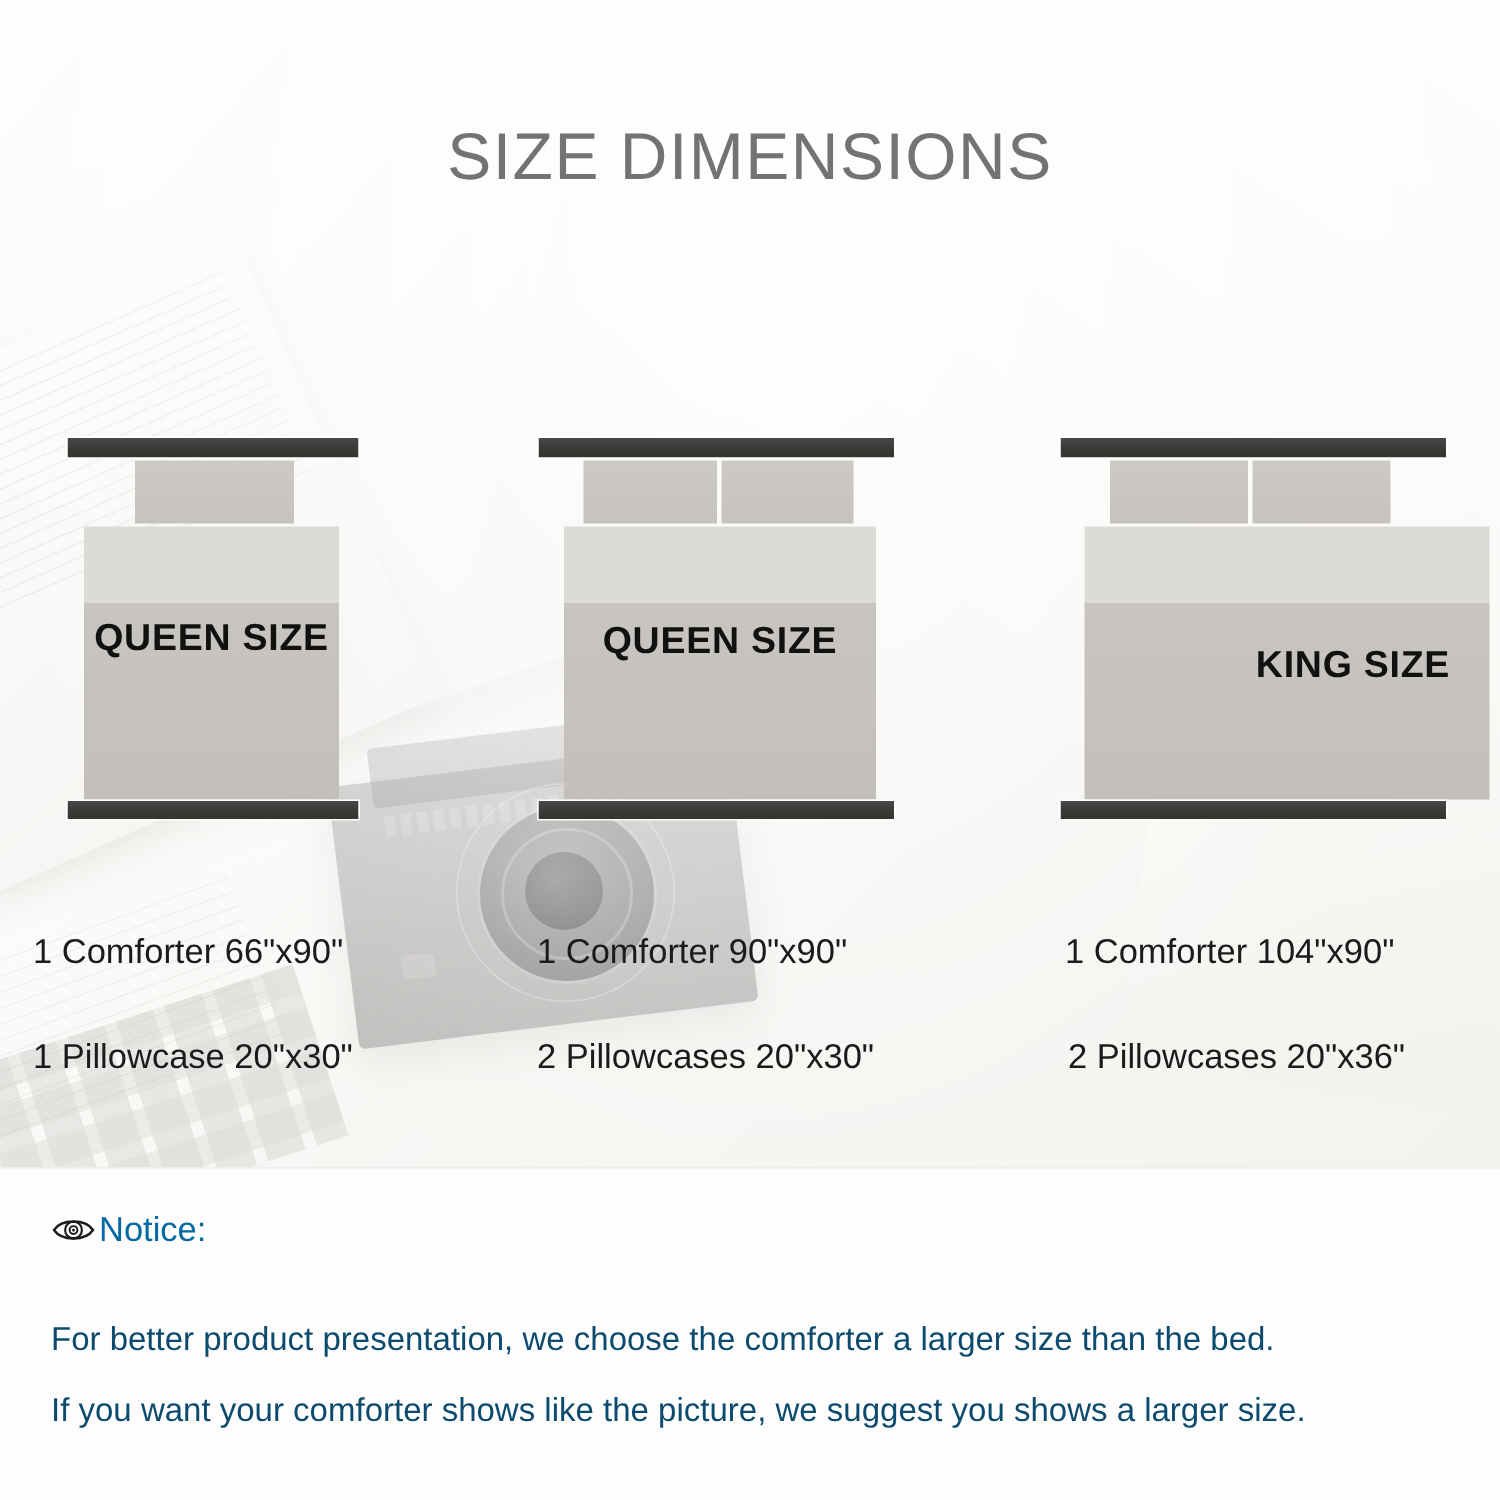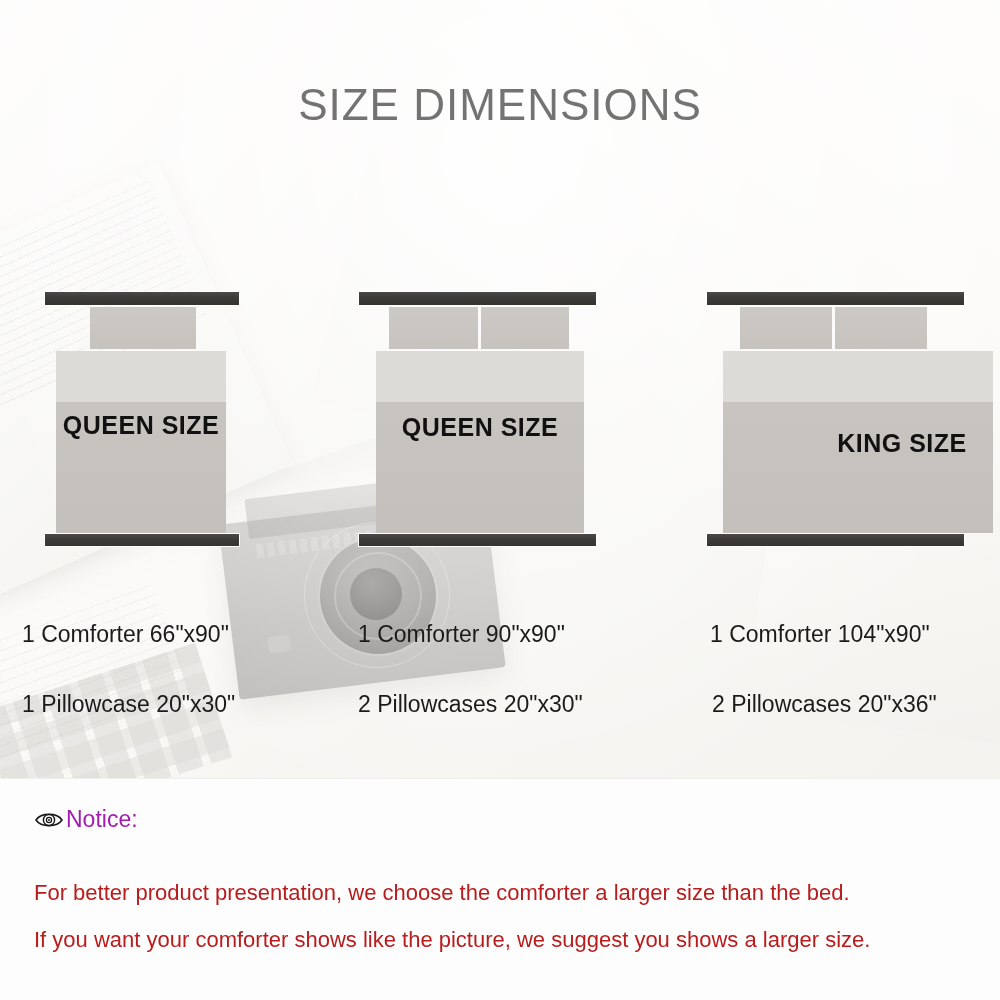--- a/index.html
+++ b/index.html
@@ -229,27 +229,27 @@
   .notice-head {
     position: absolute;
     left: 34px; top: 27px;
     display: flex;
     align-items: center;
     gap: 2px;
   }
   .eye-icon { display: block; }
   .notice-title {
     font-size: 23px;
-    color: #a21caf;
+    color: #0369a1;
   }
   .notice-line {
     position: absolute;
     left: 34px;
     font-size: 22px;
-    color: #b91c1c;
+    color: #0c4a6e;
     white-space: nowrap;
   }
   .notice-line.l1 { top: 101px; }
   .notice-line.l2 { top: 148px; }
 </style>
 </head>
 <body>
 
 <div id="page">
 

